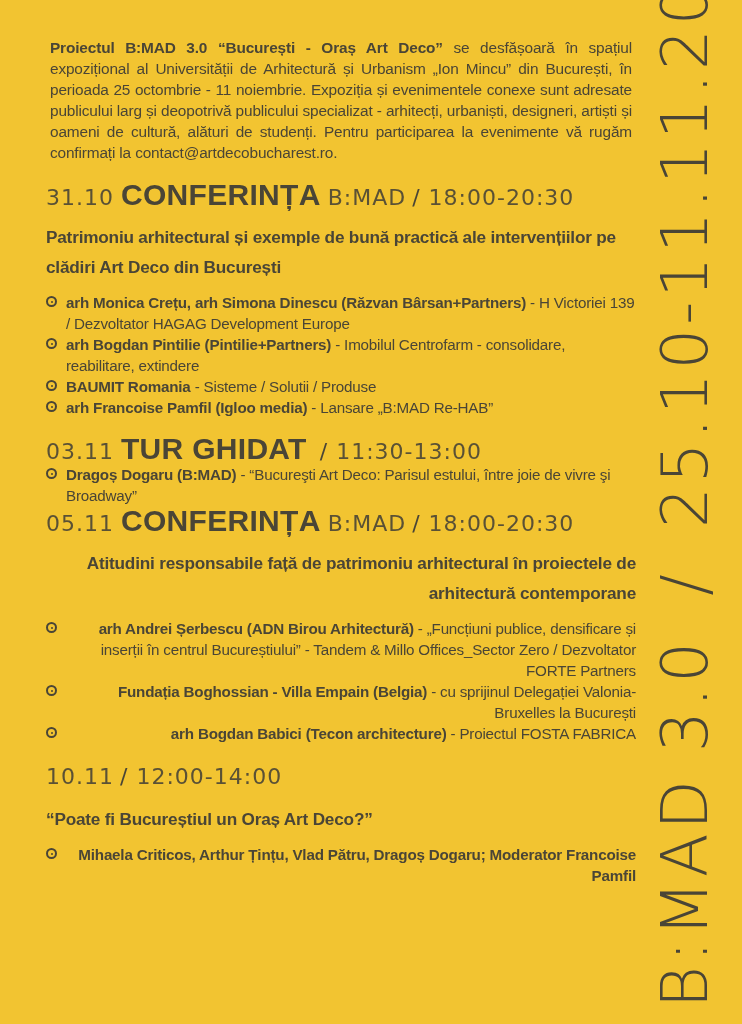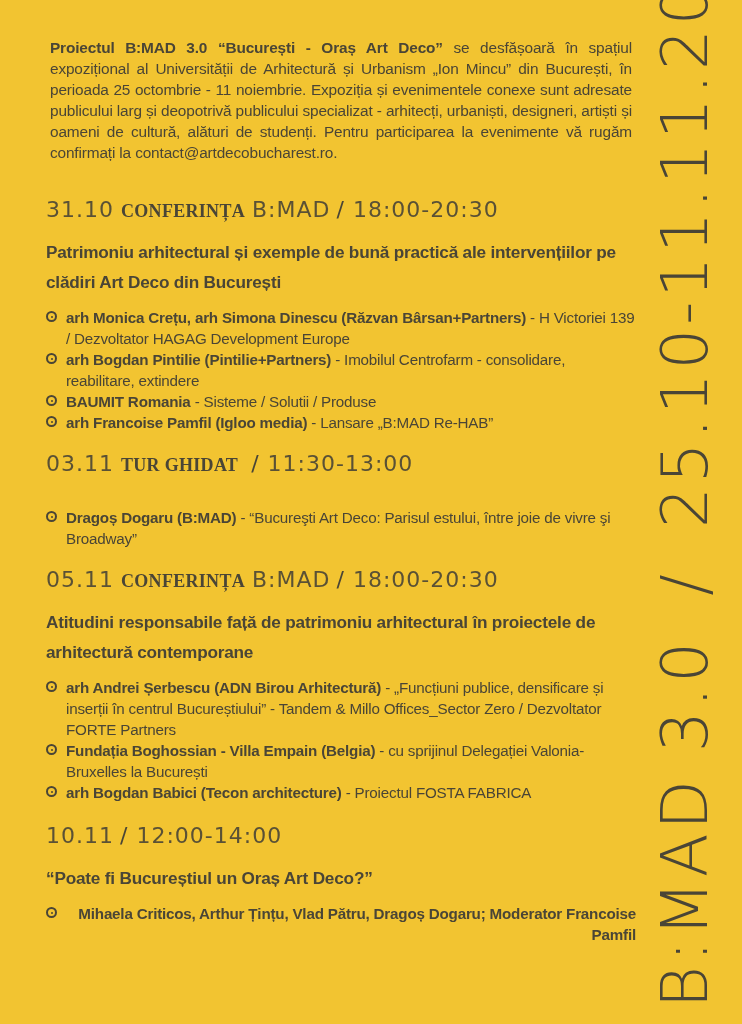--- a/index.html
+++ b/index.html
@@ -22,22 +22,22 @@
     display: flex; align-items: baseline; white-space: nowrap;
     font-size: 24px; line-height: 30px; height: 30px;
   }
   .deco {
     font-family: "DejaVu Sans", sans-serif; font-weight: 200;
     color: #4a4536; letter-spacing: 1px; font-size: 22px;
     -webkit-text-stroke: 0; font-weight: normal;
     opacity: 0.9;
   }
   .ev-type {
-    font-family: Liberation Serif, serif; font-weight: bold;
-    font-size: 18px; margin: 0 7px; letter-spacing: 0.3px;
+    font-family: Liberation Sans, sans-serif; font-weight: bold;
+    font-size: 30px; margin: 0 7px; letter-spacing: 0.3px;
   }
   .sep { font-family: "DejaVu Sans", sans-serif; margin: 0 9px 0 6px; font-size: 22px; }
   .ev-title {
     font-weight: bold; font-size: 17.2px; line-height: 30px;
     margin: 12px 0 10px 0; letter-spacing: -0.2px;
   }
   .items { margin: 0; padding: 0; list-style: none; }
   .item {
     position: relative; padding-left: 20px;
     font-size: 15.2px; line-height: 21px; letter-spacing: -0.2px;
@@ -61,21 +61,21 @@
     width: 1000px;
   }
   .vertical span { display: inline-block; }
 </style>
 </head>
 <body>
 
 <div class="page">
   <p class="intro"><b>Proiectul B:MAD 3.0 “București - Oraș Art Deco”</b><span> se desfășoară în spațiul expozițional al Universității de Arhitectură și Urbanism „Ion Mincu” din București, în perioada 25 octombrie - 11 noiembrie. Expoziția și evenimentele conexe sunt adresate publicului larg și deopotrivă publicului specializat - arhitecți, urbaniști, designeri, artiști și oameni de cultură, alături de studenți. Pentru participarea la evenimente vă rugăm confirmați la contact@artdecobucharest.ro.</span></p>
 
-  <div class="event" style="margin-top:32px;">
+  <div class="event" style="margin-top:17px;">
     <div class="ev-head">
       <span class="deco">31.10</span>
       <span class="ev-type">CONFERINȚA</span>
       <span class="deco">B:MAD</span>
       <span class="sep">/</span>
       <span class="deco">18:00-20:30</span>
     </div>
     <div class="ev-title">Patrimoniu arhitectural și exemple de bună practică ale intervențiilor pe clădiri Art Deco din București</div>
     <ul class="items">
       <li class="item"><span class="bullet"></span><b>arh Monica Crețu, arh Simona Dinescu (Răzvan Bârsan+Partners)</b><span> - H Victoriei 139 / Dezvoltator HAGAG Development Europe</span></li>
@@ -85,26 +85,26 @@
     </ul>
   </div>
 
   <div class="event" style="margin-top:16px;">
     <div class="ev-head">
       <span class="deco">03.11</span>
       <span class="ev-type">TUR GHIDAT</span>
       <span class="sep">/</span>
       <span class="deco">11:30-13:00</span>
     </div>
-    <ul class="items" style="margin-top:28px;">
+    <ul class="items" style="margin-top:0;">
       <li class="item"><span class="bullet"></span><b>Dragoș Dogaru (B:MAD)</b><span> - “Bucureşti Art Deco: Parisul estului, între joie de vivre şi Broadway”</span></li>
     </ul>
   </div>
 
-  <div class="event" style="margin-top:16px;">
+  <div class="event" style="text-align:right;">
     <div class="ev-head">
       <span class="deco">05.11</span>
       <span class="ev-type">CONFERINȚA</span>
       <span class="deco">B:MAD</span>
       <span class="sep">/</span>
       <span class="deco">18:00-20:30</span>
     </div>
     <div class="ev-title">Atitudini responsabile față de patrimoniu arhitectural în proiectele de arhitectură contemporane</div>
     <ul class="items">
       <li class="item"><span class="bullet"></span><b>arh Andrei Șerbescu (ADN Birou Arhitectură)</b><span> - „Funcțiuni publice, densificare și inserții în centrul Bucureștiului” - Tandem &amp; Millo Offices_Sector Zero / Dezvoltator FORTE Partners</span></li>

